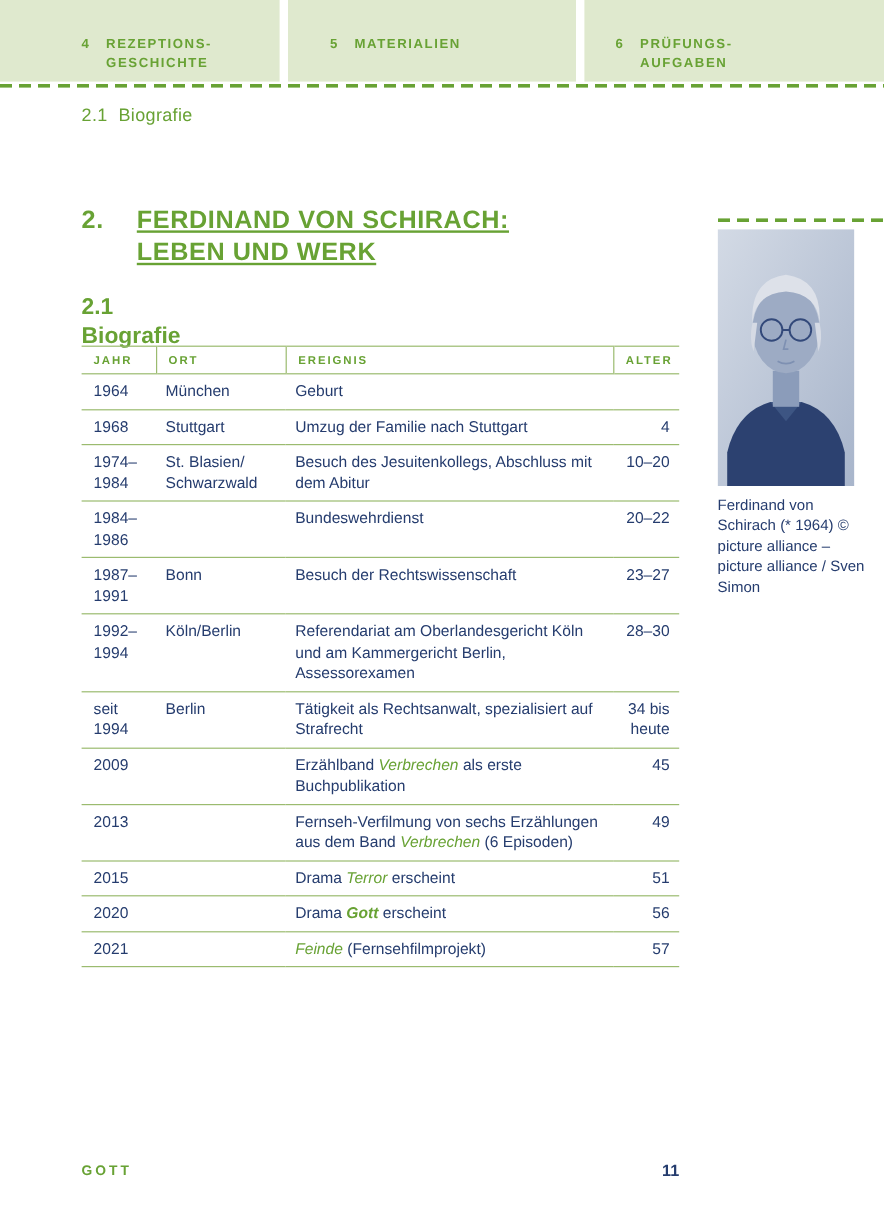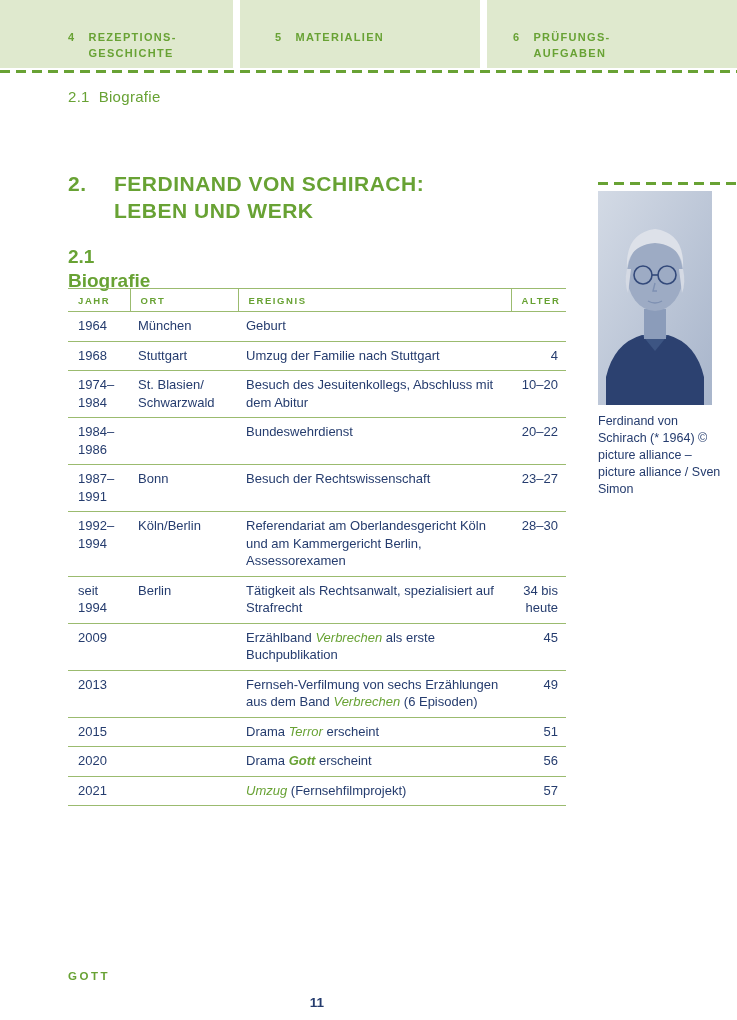--- a/index.html
+++ b/index.html
@@ -25,21 +25,21 @@
   
   .dashed-line{height:3px;background:repeating-linear-gradient(90deg,var(--green) 0 10px,transparent 10px 16px);}
   .top-dashed{position:absolute;top:70px;left:0;width:737px;}
   
   .running-header{position:absolute;top:88px;left:68px;font-size:15px;color:var(--green);
                   letter-spacing:.3px;white-space:pre;}
   
   .chapter-heading{position:absolute;top:170px;left:68px;display:flex;color:var(--green);
                    font-size:21px;font-weight:bold;letter-spacing:.5px;line-height:27px;}
   .chapter-heading .h-num{width:46px;flex:none;}
-  .chapter-heading .h-title{white-space:pre-line;}
+  .chapter-heading .h-title{white-space:pre-line;text-decoration:underline;}
   .section-heading{position:absolute;top:245px;left:68px;display:flex;color:var(--green);
                    font-size:19px;font-weight:bold;line-height:24px;flex-direction:column;}
   .section-heading .h-num{width:46px;flex:none;}
   
   .bio-table{position:absolute;top:288px;left:68px;width:498px;border-collapse:collapse;table-layout:fixed;}
   .bio-table th{
     font-size:9.5px;font-weight:bold;letter-spacing:1.6px;color:var(--green);text-align:left;
     padding:6px 8px 5px 10px;border-top:1px solid var(--border-green);border-bottom:1px solid var(--border-green);
   }
   .bio-table th + th{border-left:1px solid var(--border-green);}
@@ -54,22 +54,22 @@
   .seg-bi{font-style:italic;font-weight:bold;color:var(--green);}
   
   .photo-block{position:absolute;top:182px;left:598px;width:115px;}
   .photo-dashed{width:139px;}
   .portrait{margin-top:6px;width:114px;height:214px;}
   .portrait svg{display:block;}
   .photo-caption{margin-top:8px;width:126px;font-size:12.5px;line-height:17px;color:var(--navy);}
   
   .footer-title{position:absolute;top:970px;left:68px;font-size:11.5px;font-weight:bold;
                 letter-spacing:2.5px;color:var(--green);}
-  .page-number{position:absolute;top:968px;left:68px;width:498px;text-align:center;
-               font-size:13.5px;font-weight:bold;color:var(--navy);margin-top:27px;}
+  .page-number{position:absolute;top:968px;left:68px;width:498px;text-align:right;
+               font-size:13.5px;font-weight:bold;color:var(--navy);}
 </style>
 </head>
 <body>
 
 <div class="page">
 
   <header class="tabs">
     <div class="tab tab-1">
       <span class="tab-num">4</span>
       <span class="tab-label">REZEPTIONS-
@@ -186,21 +186,21 @@
         </tr>
         <tr>
           <td class="col-jahr"><span>2020</span></td>
           <td class="col-ort"><span></span></td>
           <td class="col-ereignis"><span>Drama </span><span class="seg-bi">Gott</span><span> erscheint</span></td>
           <td class="col-alter"><span>56</span></td>
         </tr>
         <tr>
           <td class="col-jahr"><span>2021</span></td>
           <td class="col-ort"><span></span></td>
-          <td class="col-ereignis"><span class="seg-i">Umzug</span><span> (Fernsehfilmprojekt)</span></td>
+          <td class="col-ereignis"><span class="seg-i">Feinde</span><span> (Fernsehfilmprojekt)</span></td>
           <td class="col-alter"><span>57</span></td>
         </tr>
       </tbody>
   </table>
 
   <aside class="photo-block">
     <div class="dashed-line photo-dashed"></div>
     <div class="portrait">
       <svg viewBox="0 0 114 214" width="114" height="214" xmlns="http://www.w3.org/2000/svg">
         <defs>

